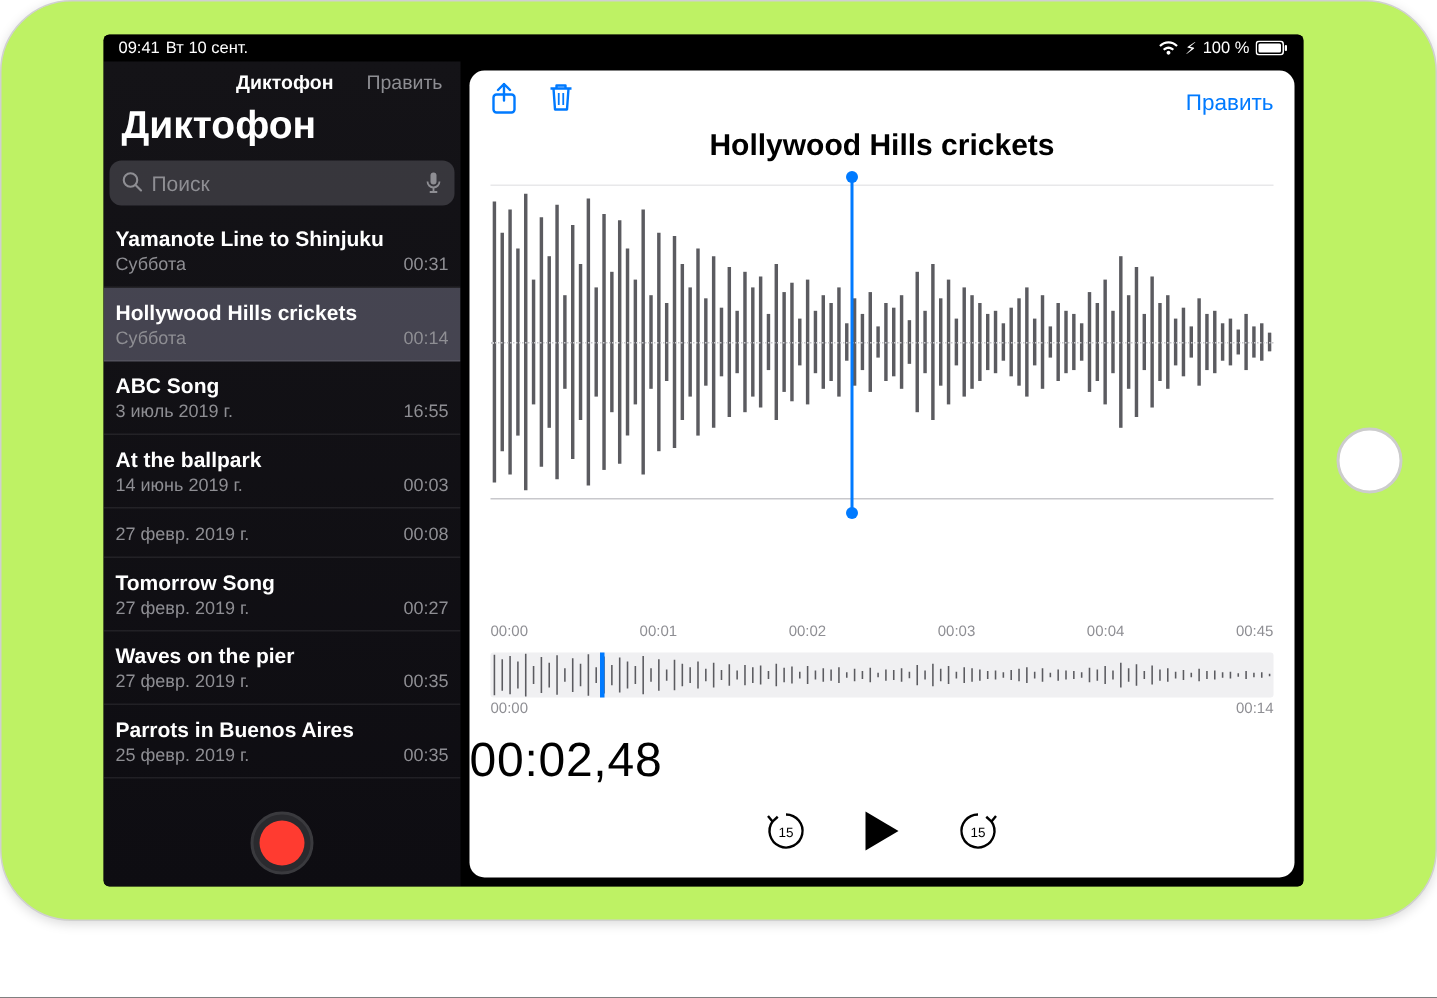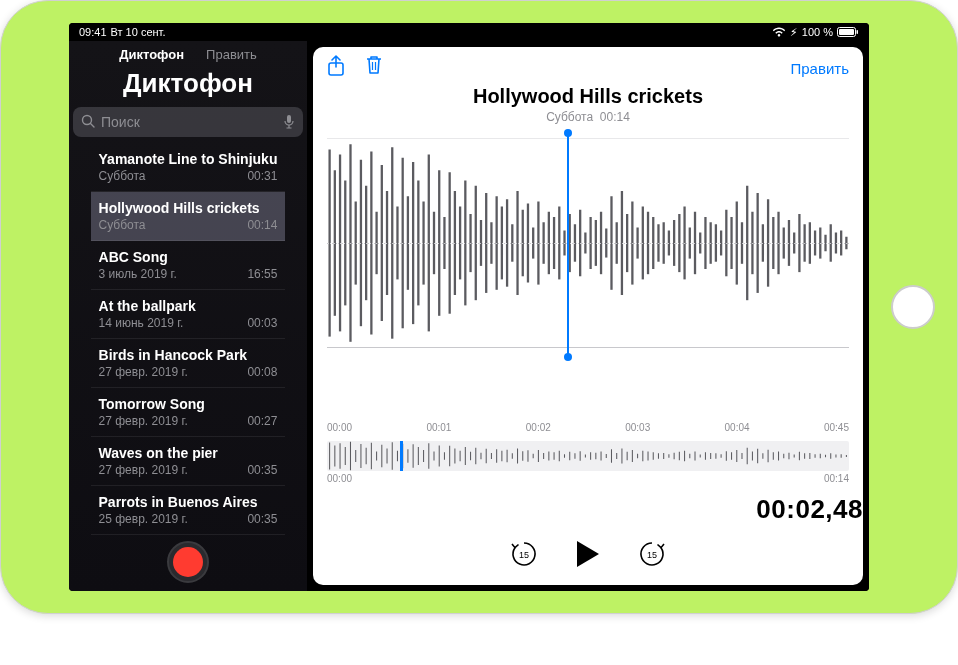--- a/index.html
+++ b/index.html
@@ -18,21 +18,21 @@
     background: #000; border-radius: 4px; overflow: hidden; display: flex; flex-direction: column;
   }
   .status-bar {
     height: 18px; display: flex; align-items: center; color: #fff;
     font-size: 11px; padding: 0 10px; justify-content: space-between; background: #000;
   }
   .status-left, .status-right { display: flex; align-items: center; gap: 4px; }
   .wifi-icon svg, .battery-icon svg { display: block; }
   .content-row { flex: 1; display: flex; min-height: 0; }
   .sidebar {
-    width: 238px; background: linear-gradient(#141317,#0e0d12); color: #fff; display: flex; flex-direction: column; position: relative; align-items: center;
+    width: 238px; background: linear-gradient(#141317,#0e0d12); color: #fff; display: flex; flex-direction: column; position: relative;
   }
   .sidebar-top-tabs { display: flex; justify-content: flex-end; gap: 22px; padding: 6px 12px 4px; font-size: 13px; }
   .sb-tab { color: #8e8e93; }
   .sb-tab.active { color: #fff; font-weight: 600; }
   .sidebar-title { font-size: 26px; font-weight: 700; padding: 2px 12px 8px; }
   .search-wrap { margin: 0 4px 6px; position: relative; }
   .search-input {
     width: 100%; background: rgba(120,120,128,0.36); border: none; border-radius: 8px;
     height: 30px; padding: 0 30px 0 28px; color: #fff; font-size: 14px;
   }
@@ -72,21 +72,21 @@
   .playhead::before, .playhead::after {
     content:""; position:absolute; left:50%; transform:translateX(-50%);
     width:8px; height:8px; background:#007aff; border-radius:50%;
   }
   .playhead::before { top:-4px; } .playhead::after { bottom:-4px; }
   .time-ruler { display:flex; justify-content: space-between; font-size:10px; color:#8e8e93; margin:2px 14px 0; }
   .wave-mini-wrap { margin: 8px 14px 0; position: relative; }
   .wave-mini { height: 30px; background: #f0f0f2; position: relative; border-radius: 2px; overflow:hidden; }
   .mini-play { position:absolute; top:-3px; bottom:-3px; width:3px; background:#007aff; left:14%; }
   .mini-times { display:flex; justify-content: space-between; font-size:10px; color:#8e8e93; margin-top:2px; }
-  .big-time { text-align:right; font-size:26px; font-weight:700; margin-top:10px; letter-spacing:0.5px; }
+  .big-time { text-align:left; font-size:32px; font-weight:400; margin-top:10px; letter-spacing:0.5px; }
   .controls { display:flex; justify-content:center; align-items:flex-start; gap:36px; margin: 14px 0 16px; color:#000; }
   .skip svg, .play svg { display:block; }
   .skip { font-size: 20px; }
 </style>
 </head>
 <body>
 
 <div class="device-frame">
   <div class="home-button"></div>
   <div class="screen">
@@ -162,21 +162,20 @@
               </div>
             </div>
             <div class="rec-item">
               <div class="rec-title">At the ballpark</div>
     <div class="rec-sub">
                 <span>14 июнь 2019 г.</span>
     <span>00:03</span>
               </div>
             </div>
             <div class="rec-item">
-              <div class="rec-title">Birds in Hancock Park</div>
     <div class="rec-sub">
                 <span>27 февр. 2019 г.</span>
     <span>00:08</span>
               </div>
             </div>
             <div class="rec-item">
               <div class="rec-title">Tomorrow Song</div>
     <div class="rec-sub">
                 <span>27 февр. 2019 г.</span>
     <span>00:27</span>
@@ -219,23 +218,20 @@
                     <path d="M2 4h14M6 4V2h6v2M4 4l1 14h8l1-14" fill="none" stroke="#007aff" stroke-width="1.6" stroke-linejoin="round"></path>
                     <line x1="7.5" y1="7" x2="7.5" y2="15" stroke="#007aff" stroke-width="1.2"></line>
                     <line x1="10.5" y1="7" x2="10.5" y2="15" stroke="#007aff" stroke-width="1.2"></line>
                   </svg>
               </span>
             </div>
             <span class="top-right-link">Править</span>
           </div>
           <div class="detail-title-wrap">
             <div class="detail-title">Hollywood Hills crickets</div>
-            <div class="detail-sub">
-              <span>Суббота</span>&nbsp;&nbsp;<span>00:14</span>
-            </div>
           </div>
 
           <div class="wave-main-wrap">
             <div class="wave-main">
               <div class="dashline"></div>
               <svg class="wave-svg" id="wave-main-svg" preserveAspectRatio="none" viewBox="0 0 500 210">
                   <line x1="2.5" y1="10.5" x2="2.5" y2="199.5" stroke="#5b5b60" stroke-width="2.2"></line>
                   <line x1="7.5" y1="31.5" x2="7.5" y2="178.5" stroke="#5b5b60" stroke-width="2.2"></line>
                   <line x1="12.5" y1="15.75" x2="12.5" y2="194.25" stroke="#5b5b60" stroke-width="2.2"></line>
                   <line x1="17.5" y1="42" x2="17.5" y2="168" stroke="#5b5b60" stroke-width="2.2"></line>

